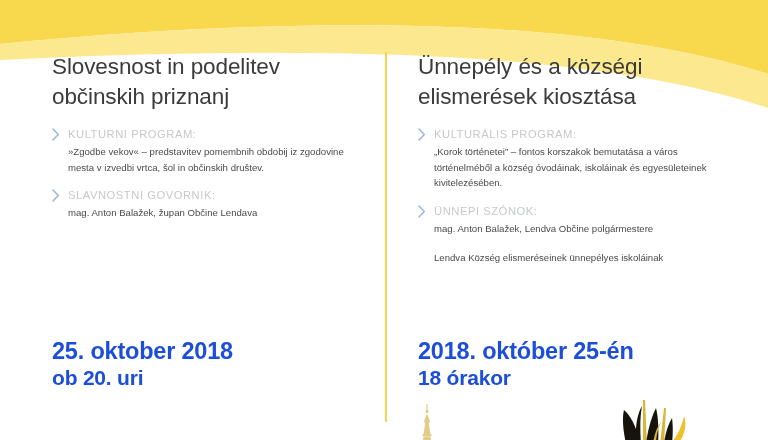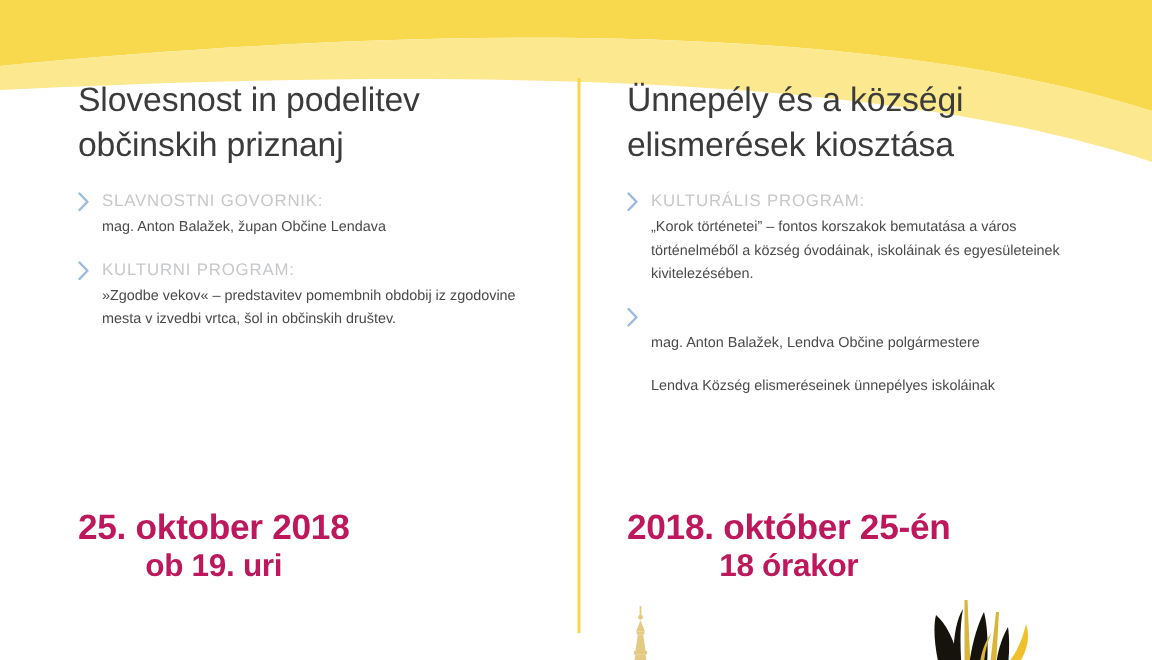--- a/index.html
+++ b/index.html
@@ -110,23 +110,22 @@
     line-height: 1.62;
     color: #4a4a4a;
     max-width: 300px;
   }
 
   
   .date-block {
     position: absolute;
     left: 52px;
     top: 338px;
-    color: #be185d;
+    color: #1d4ed8;
     font-weight: 700;
-    text-align: center;
   }
   .column.right .date-block { left: 34px; }
   .date-line1 {
     font-size: 23.5px;
     line-height: 1.14;
     letter-spacing: -0.2px;
     white-space: nowrap;
   }
   .date-line2 {
     font-size: 21px;
@@ -174,43 +173,43 @@
 
       <ul class="sections">
 
         <li class="section">
           <div class="section-head">
             <span class="chev-icon">
               <svg width="8" height="13" viewBox="0 0 8 13" xmlns="http://www.w3.org/2000/svg">
                 <path d="M1,1 L6.3,6.5 L1,12" fill="none" stroke="#9bb9e0" stroke-width="1.6" stroke-linecap="round" stroke-linejoin="round"></path>
               </svg>
             </span>
+            <span class="section-label">KULTURNI PROGRAM:</span>
+          </div>
+          <div class="section-body">»Zgodbe vekov« – predstavitev pomembnih obdobij iz zgodovine mesta v izvedbi vrtca, šol in občinskih društev.</div>
+        </li>
+
+        <li class="section">
+          <div class="section-head">
+            <span class="chev-icon">
+              <svg width="8" height="13" viewBox="0 0 8 13" xmlns="http://www.w3.org/2000/svg">
+                <path d="M1,1 L6.3,6.5 L1,12" fill="none" stroke="#9bb9e0" stroke-width="1.6" stroke-linecap="round" stroke-linejoin="round"></path>
+              </svg>
+            </span>
             <span class="section-label">SLAVNOSTNI GOVORNIK:</span>
           </div>
           <div class="section-body">mag. Anton Balažek, župan Občine Lendava</div>
-        </li>
-
-        <li class="section">
-          <div class="section-head">
-            <span class="chev-icon">
-              <svg width="8" height="13" viewBox="0 0 8 13" xmlns="http://www.w3.org/2000/svg">
-                <path d="M1,1 L6.3,6.5 L1,12" fill="none" stroke="#9bb9e0" stroke-width="1.6" stroke-linecap="round" stroke-linejoin="round"></path>
-              </svg>
-            </span>
-            <span class="section-label">KULTURNI PROGRAM:</span>
-          </div>
-          <div class="section-body">»Zgodbe vekov« – predstavitev pomembnih obdobij iz zgodovine mesta v izvedbi vrtca, šol in občinskih društev.</div>
         </li>
 
 
       </ul>
 
       <div class="date-block">
         <div class="date-line1">25. oktober 2018</div>
-        <div class="date-line2">ob 19. uri</div>
+        <div class="date-line2">ob 20. uri</div>
       </div>
     </div>
 
     <div class="column right">
       <h1 class="col-title">Ünnepély és a községi
 elismerések kiosztása</h1>
 
       <ul class="sections">
 
         <li class="section">
@@ -225,20 +224,21 @@
           <div class="section-body">„Korok történetei” – fontos korszakok bemutatása a város történelméből a község óvodáinak, iskoláinak és egyesületeinek kivitelezésében.</div>
         </li>
 
         <li class="section">
           <div class="section-head">
             <span class="chev-icon">
               <svg width="8" height="13" viewBox="0 0 8 13" xmlns="http://www.w3.org/2000/svg">
                 <path d="M1,1 L6.3,6.5 L1,12" fill="none" stroke="#9bb9e0" stroke-width="1.6" stroke-linecap="round" stroke-linejoin="round"></path>
               </svg>
             </span>
+            <span class="section-label">ÜNNEPI SZÓNOK:</span>
           </div>
           <div class="section-body">mag. Anton Balažek, Lendva Občine polgármestere</div>
         </li>
 
         <li class="section">
           <div class="section-body">Lendva Község elismeréseinek ünnepélyes iskoláinak</div>
         </li>
 
       </ul>
 

